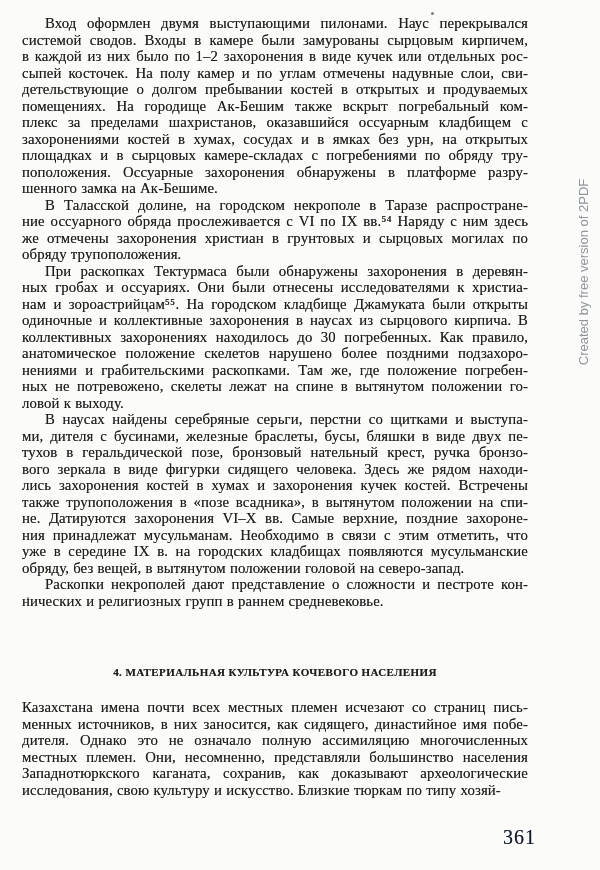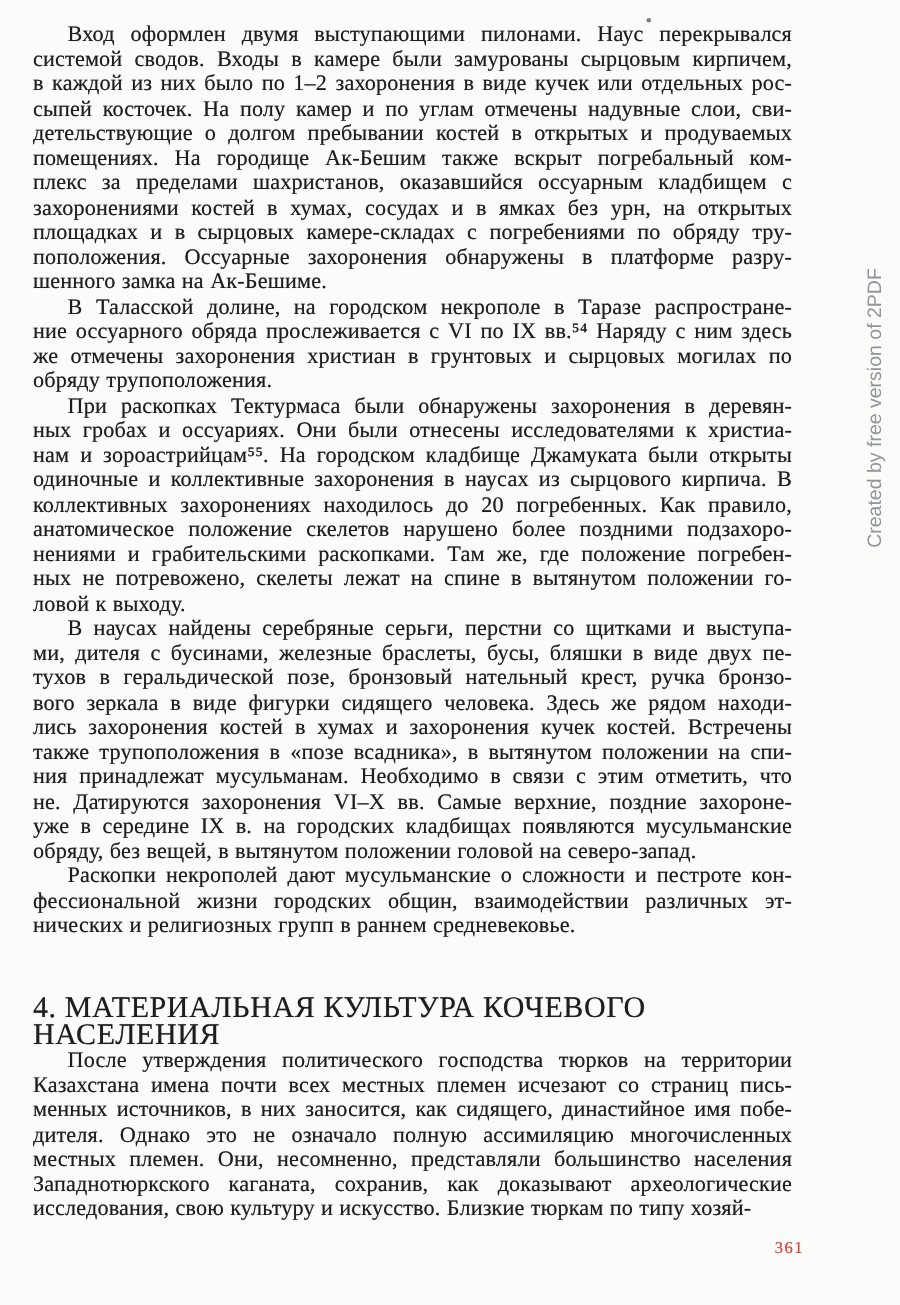--- a/index.html
+++ b/index.html
@@ -36,36 +36,36 @@
     white-space: normal;
   }
   .line.first { text-indent: 23px; }
   .line.last  { text-align-last: left; }
   .section-heading {
     position: absolute;
     top: 663px;
     left: 22px;
     width: 506px;
     margin: 0;
-    text-align: left;
-    font-size: 20px;
-    font-weight: normal;
+    text-align: center;
+    font-size: 11px;
+    font-weight: bold;
     line-height: 18px;
     letter-spacing: 0.4px;
     text-shadow: 0 0 0.45px rgba(20,20,20,0.6);
   }
   .page-number {
     position: absolute;
     top: 826px;
     left: 0;
     width: 536px;
     text-align: right;
-    font-size: 11px;
+    font-size: 20px;
     letter-spacing: 1px;
-    color: #ef4444;
+    color: #0f172a;
     text-shadow: 0 0 0.5px rgba(20,20,20,0.55);
   }
   .watermark {
     position: absolute;
     left: 583px;
     top: 272px;
     transform: translate(-50%, -50%) rotate(-90deg);
     transform-origin: center center;
     white-space: nowrap;
     font-family: "Liberation Sans", "DejaVu Sans", sans-serif;
@@ -107,50 +107,48 @@
         <div class="line first">В Таласской долине, на городском некрополе в Таразе распростране-</div>
         <div class="line">ние оссуарного обряда прослеживается с VI по IX вв.⁵⁴ Наряду с ним здесь</div>
         <div class="line">же отмечены захоронения христиан в грунтовых и сырцовых могилах по</div>
         <div class="line last">обряду трупоположения.</div>
       </div>
       <div class="para">
         <div class="line first">При раскопках Тектурмаса были обнаружены захоронения в деревян-</div>
         <div class="line">ных гробах и оссуариях. Они были отнесены исследователями к христиа-</div>
         <div class="line">нам и зороастрийцам⁵⁵. На городском кладбище Джамуката были открыты</div>
         <div class="line">одиночные и коллективные захоронения в наусах из сырцового кирпича. В</div>
-        <div class="line">коллективных захоронениях находилось до 20 погребенных. Как правило,</div>
+        <div class="line">коллективных захоронениях находилось до 30 погребенных. Как правило,</div>
         <div class="line">анатомическое положение скелетов нарушено более поздними подзахоро-</div>
         <div class="line">нениями и грабительскими раскопками. Там же, где положение погребен-</div>
         <div class="line">ных не потревожено, скелеты лежат на спине в вытянутом положении го-</div>
         <div class="line last">ловой к выходу.</div>
       </div>
       <div class="para">
         <div class="line first">В наусах найдены серебряные серьги, перстни со щитками и выступа-</div>
         <div class="line">ми, дителя с бусинами, железные браслеты, бусы, бляшки в виде двух пе-</div>
         <div class="line">тухов в геральдической позе, бронзовый нательный крест, ручка бронзо-</div>
         <div class="line">вого зеркала в виде фигурки сидящего человека. Здесь же рядом находи-</div>
         <div class="line">лись захоронения костей в хумах и захоронения кучек костей. Встречены</div>
         <div class="line">также трупоположения в «позе всадника», в вытянутом положении на спи-</div>
+        <div class="line">не. Датируются захоронения VI–X вв. Самые верхние, поздние захороне-</div>
         <div class="line">ния принадлежат мусульманам. Необходимо в связи с этим отметить, что</div>
-        <div class="line">не. Датируются захоронения VI–X вв. Самые верхние, поздние захороне-</div>
         <div class="line">уже в середине IX в. на городских кладбищах появляются мусульманские</div>
         <div class="line last">обряду, без вещей, в вытянутом положении головой на северо-запад.</div>
       </div>
       <div class="para">
-        <div class="line first">Раскопки некрополей дают мусульманские о сложности и пестроте кон-</div>
-        <div class="line">фессиональной жизни городских общин, взаимодействии различных эт-</div>
+        <div class="line first">Раскопки некрополей дают представление о сложности и пестроте кон-</div>
         <div class="line last">нических и религиозных групп в раннем средневековье.</div>
       </div>
     </div>
 
   <h2 class="section-heading">4. МАТЕРИАЛЬНАЯ КУЛЬТУРА КОЧЕВОГО НАСЕЛЕНИЯ</h2>
 
   <div class="body-text block-2">
       <div class="para">
-        <div class="line first">После утверждения политического господства тюрков на территории</div>
         <div class="line">Казахстана имена почти всех местных племен исчезают со страниц пись-</div>
         <div class="line">менных источников, в них заносится, как сидящего, династийное имя побе-</div>
         <div class="line">дителя. Однако это не означало полную ассимиляцию многочисленных</div>
         <div class="line">местных племен. Они, несомненно, представляли большинство населения</div>
         <div class="line">Западнотюркского каганата, сохранив, как доказывают археологические</div>
         <div class="line last">исследования, свою культуру и искусство. Близкие тюркам по типу хозяй-</div>
       </div>
     </div>
 
   <div class="page-number">361</div>

